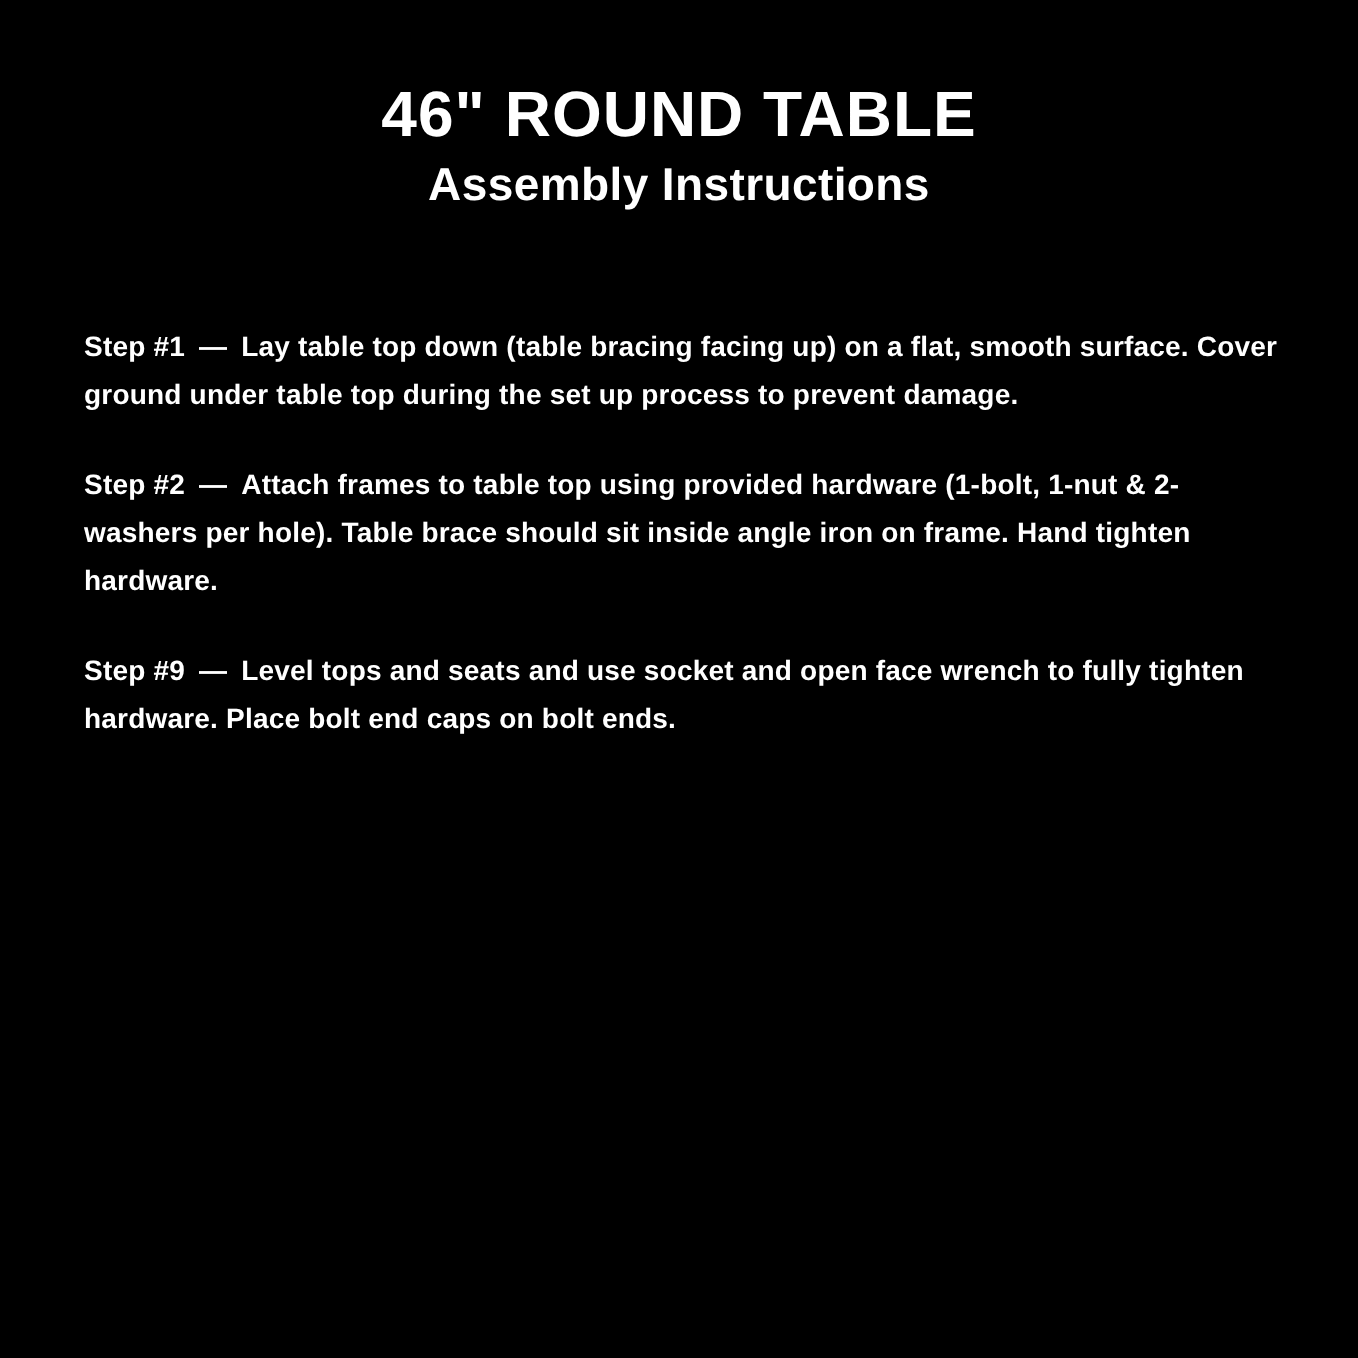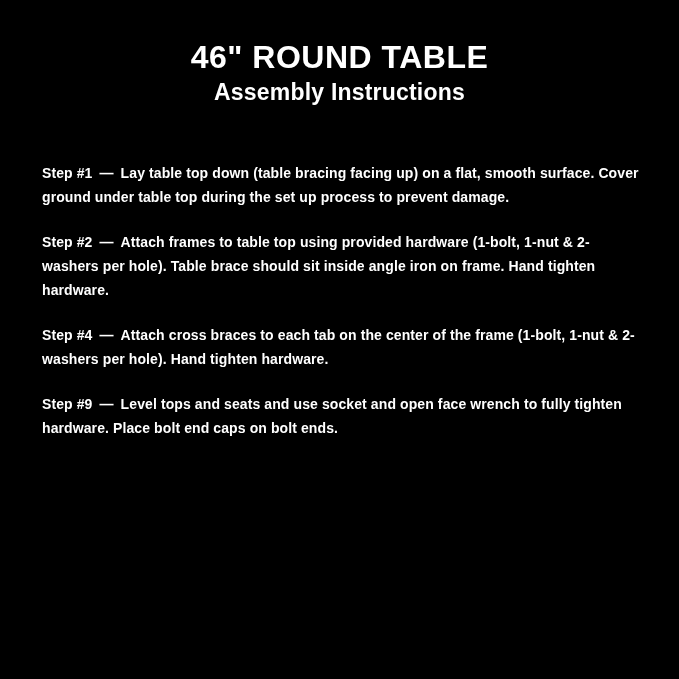--- a/index.html
+++ b/index.html
@@ -61,20 +61,19 @@
     <h2 class="poster-subtitle">Assembly Instructions</h2>
   </header>
 
   <div class="steps">
 
     <p class="step"><span>Step #1</span><span class="step-separator">—</span><span>Lay table top down (table bracing facing up) on a flat, smooth surface. Cover ground under table top during the set up process to prevent damage.</span></p>
 
     <p class="step"><span>Step #2</span><span class="step-separator">—</span><span>Attach frames to table top using provided hardware (1-bolt, 1-nut &amp; 2-washers per hole). Table brace should sit inside angle iron on frame. Hand tighten hardware.</span></p>
 
 
-    <p class="step"><span>Step #4</span><span class="step-separator">—</span><span>Attach cross braces to each tab on the center of the frame (1-bolt, 1-nut &amp; 2-washers per hole). Hand tighten hardware.</span></p>
 
 
     <p class="step"><span>Step #9</span><span class="step-separator">—</span><span>Level tops and seats and use socket and open face wrench to fully tighten hardware. Place bolt end caps on bolt ends.</span></p>
 
   </div>
 
 </div>
 
 </body></html>

